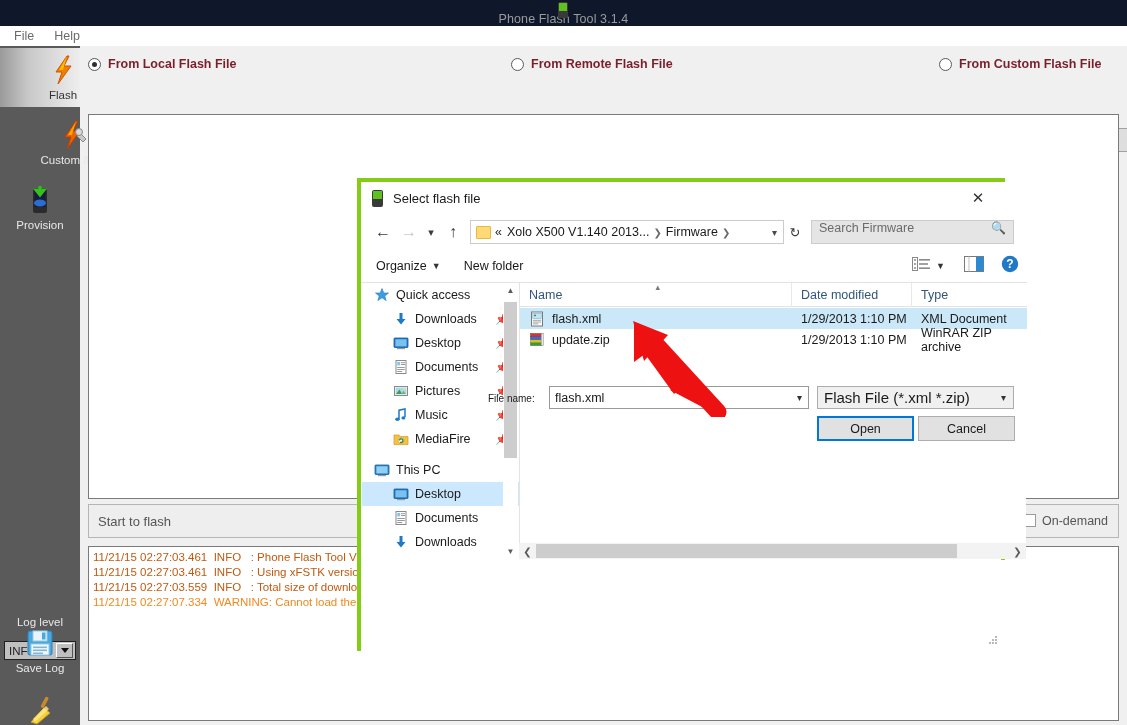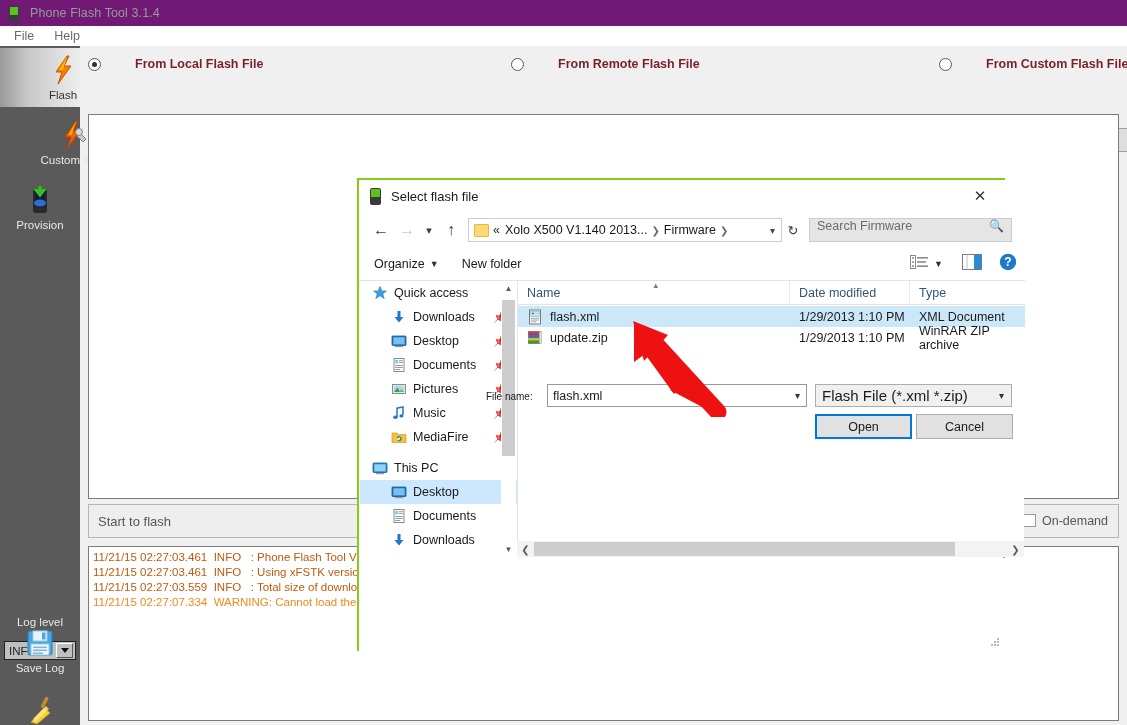--- a/index.html
+++ b/index.html
@@ -12,22 +12,22 @@
   }
 
   
   #app-window {
     position: absolute; left: 0; top: 0;
     width: 1127px; height: 725px;
     background: #f0f0f0;
   }
   #titlebar {
     position: absolute; left: 0; top: 0; width: 1127px; height: 26px;
-    background: #701a75;
-    display: flex; align-items: center;
+    background: #0f172a;
+    display: flex; align-items: center; flex-direction: column;
   }
   #titlebar .app-icon {
     width: 14px; height: 18px; margin-left: 7px; margin-right: 9px;
     position: relative;
   }
   #titlebar .app-icon .body {
     position: absolute; left: 2px; top: 2px; width: 10px; height: 16px;
     background: #3a3a3a; border-radius: 2px;
   }
   #titlebar .app-icon .screen {
@@ -85,21 +85,21 @@
     display: block; width: 0; height: 0;
     border-left: 4px solid transparent; border-right: 4px solid transparent;
     border-top: 5px solid #111;
   }
 
   
   #optionbar {
     position: absolute; left: 80px; top: 46px; width: 1047px; height: 65px;
     background: #f0f0f0;
   }
-  .radio-row { position: absolute; top: 11px; display: flex; align-items: center; gap: 27px; }
+  .radio-row { position: absolute; top: 11px; display: flex; align-items: center; }
   .radio {
     width: 13px; height: 13px; border-radius: 50%;
     border: 1px solid #5a5a5a; background: #ffffff;
     position: relative; margin-right: 7px; flex: none;
   }
   .radio.on::after {
     content: ""; position: absolute; left: 3px; top: 3px;
     width: 5px; height: 5px; border-radius: 50%; background: #303030;
   }
   .radio-label { font-size: 12.5px; font-weight: bold; color: #7a1f2a; white-space: nowrap; }
@@ -147,21 +147,21 @@
   .log-line {
     font-family: "Liberation Sans", sans-serif;
     font-size: 11.5px; line-height: 15px; white-space: pre; color: #c05a10;
   }
   .log-line.warn { color: #f08a20; }
 
   
   #dialog {
     position: absolute; left: 357px; top: 178px; width: 648px; height: 473px;
     background: #ffffff;
-    border: 2px solid #84cc16;
+    border: 4px solid #84cc16;
     box-shadow: 0 0 0 0 rgba(0,0,0,0);
   }
   #dlg-title-bar {
     position: absolute; left: 0; top: 0; width: 666px; height: 32px;
     background: #ffffff; display: flex; align-items: center;
   }
   #dlg-title-icon {
     width: 12px; height: 17px; margin-left: 11px; margin-right: 9px; position: relative;
   }
   #dlg-title-icon .body {

